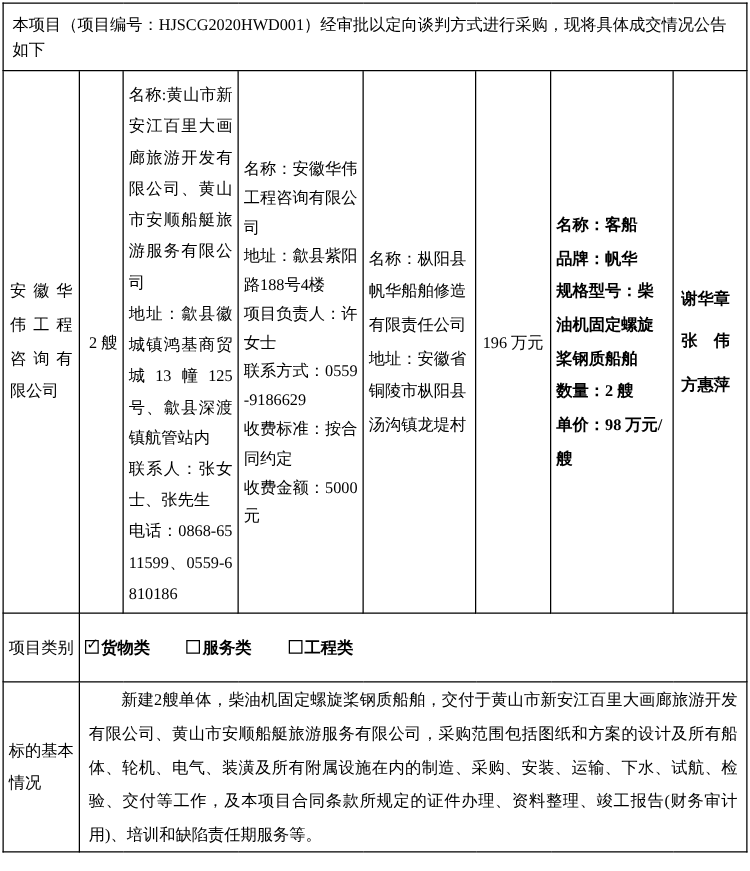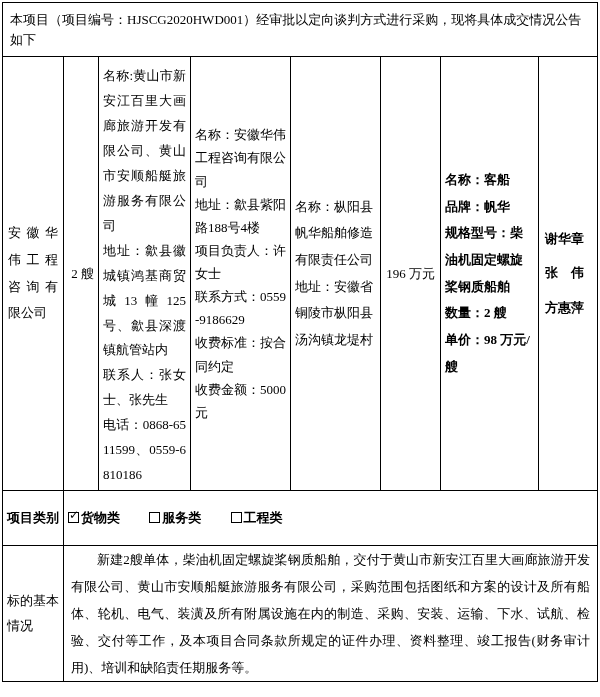--- a/index.html
+++ b/index.html
@@ -38,21 +38,21 @@
   .pre{white-space:pre-line;}
   .cell-project-name{text-align:justify;line-height:2.05;padding:0 5px;}
   .cell-quantity{text-align:right;}
   .cell-project-unit{vertical-align:top;padding-top:7px;line-height:1.92;text-align:justify;}
   .cell-agency{line-height:1.78;text-align:justify;}
   .cell-supplier{line-height:2.05;}
   .cell-amount{text-align:center;}
   .cell-subject{line-height:2.05;font-weight:bold;}
   .cell-experts{line-height:2.65;padding-left:6px;font-weight:bold;}
 
-  .category-label{white-space:nowrap;padding-left:4px;font-weight:bold;}
+  .category-label{white-space:nowrap;padding-left:4px;}
   .option{display:inline-block;margin-right:26px;white-space:nowrap;font-weight:bold;}
   .checkbox{
     display:inline-block;position:relative;
     width:11px;height:11px;
     border:1px solid #000;
     margin-right:2px;
     vertical-align:-1px;
     box-sizing:border-box;
   }
   .checkbox.checked::after{

